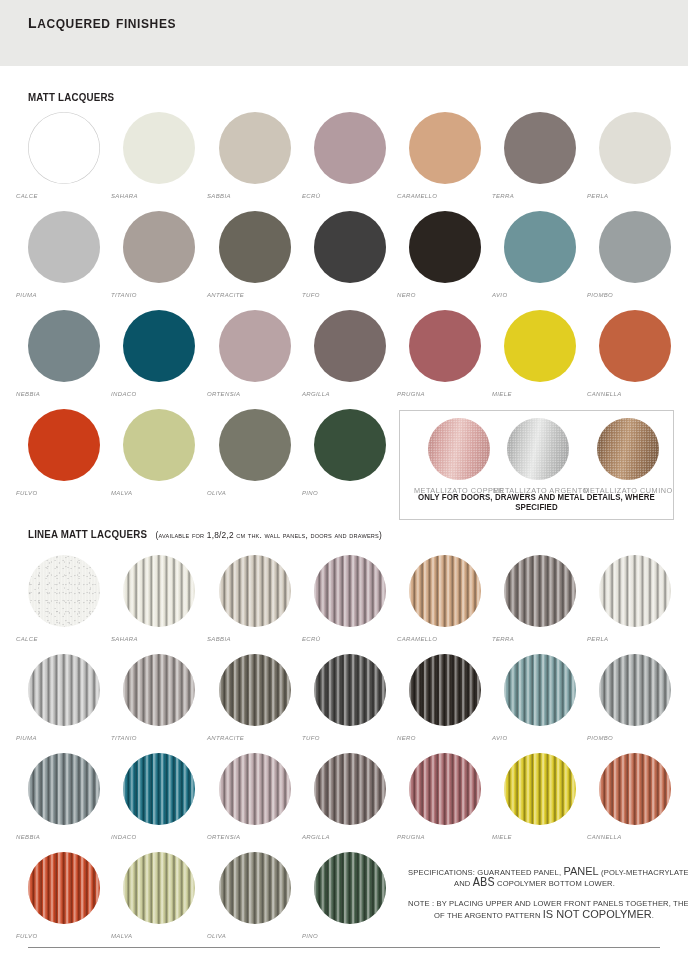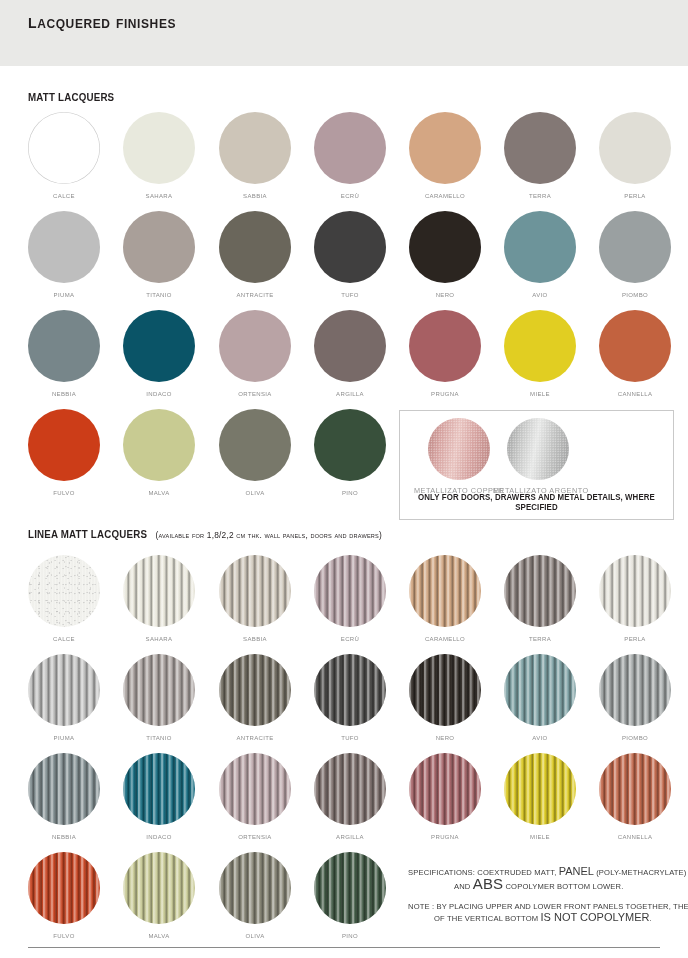--- a/index.html
+++ b/index.html
@@ -58,21 +58,21 @@
     text-transform: lowercase;
     letter-spacing: 0.2px;
     margin-left: 6px;
   }
 
   
   .grid { position: absolute; }
   .cell {
     position: absolute;
     width: 96px;
-    text-align: center;
+    font-style: italic;
   }
   .disc {
     width: 72px; height: 72px;
     border-radius: 50%;
     margin: 0 auto;
     position: relative;
     overflow: hidden;
   }
   .disc.outline { box-shadow: inset 0 0 0 0.6px #c9c9c9; }
   .label {
@@ -184,21 +184,21 @@
     font-size: 7.6px;
     color: #3a3a3a;
     letter-spacing: 0.15px;
     line-height: 11px;
   }
   #spec-block .row { white-space: nowrap; }
   #spec-block .indent { padding-left: 46px; }
   #spec-block .indent2 { padding-left: 26px; }
   #spec-block .gap { height: 9px; }
   .big { font-size: 11px; letter-spacing: 0px; }
-  .med { font-size: 15px; }
+  .med { font-size: 12px; font-family: Liberation Mono, monospace; }
 
   
   #bottom-rule {
     position: absolute;
     left: 28px; top: 947px;
     width: 632px; height: 1px;
     background: #8a8a8a;
   }
 </style>
 </head>
@@ -313,20 +313,24 @@
 
 <div id="metal-box">
   <div id="metal-note">ONLY FOR DOORS, DRAWERS AND METAL DETAILS,  WHERE SPECIFIED</div>
 <div class="metal-cell" style="left: 14px;">
       <div class="metal-disc" style="background: linear-gradient(100deg, rgb(185, 129, 126) 0%, rgb(214, 163, 160) 22%, rgb(232, 195, 191) 46%, rgb(214, 163, 160) 68%, rgb(185, 129, 126) 100%);"></div>
       <div class="metal-label">METALLIZATO COPPER</div>
     </div>
     <div class="metal-cell" style="left: 93px;">
       <div class="metal-disc" style="background: linear-gradient(100deg, rgb(155, 156, 156) 0%, rgb(194, 195, 194) 22%, rgb(230, 231, 230) 46%, rgb(194, 195, 194) 68%, rgb(155, 156, 156) 100%);"></div>
       <div class="metal-label">METALLIZATO ARGENTO</div>
+    </div>
+    <div class="metal-cell" style="left: 183px;">
+      <div class="metal-disc" style="background: linear-gradient(100deg, rgb(110, 81, 57) 0%, rgb(155, 117, 85) 22%, rgb(187, 149, 114) 46%, rgb(155, 117, 85) 68%, rgb(110, 81, 57) 100%);"></div>
+      <div class="metal-label">METALLIZATO CUMINO</div>
     </div>
   </div>
 
 <div class="section-heading" id="heading-linea">
   <span>LINEA MATT LACQUERS</span>
   <span class="heading-note">(available for 1,8/2,2 cm thk. wall panels, doors and drawers)</span>
 </div>
 <div class="grid" id="grid-linea">
     <div class="cell" style="left: 16px; top: 555px;">
       <div class="disc ribbed speckle" style="background: rgb(244, 244, 240);"></div>
@@ -425,25 +429,25 @@
       <div class="label">Oliva</div>
     </div>
     <div class="cell" style="left: 302px; top: 852px;">
       <div class="disc ribbed" style="background: rgb(62, 87, 66);"></div>
       <div class="label">Pino</div>
     </div>
   </div>
 
 <div id="spec-block">
   <div class="row">
-    <span>SPECIFICATIONS:  COEXTRUDED MATT, </span><span class="big">PANEL</span><span> (POLY-METHACRYLATE) TOP SIDE</span>
+    <span>SPECIFICATIONS:  GUARANTEED PANEL, </span><span class="big">PANEL</span><span> (POLY-METHACRYLATE) TOP SIDE</span>
   </div>
   <div class="row indent">
     <span>AND </span><span class="med">ABS</span><span> COPOLYMER BOTTOM LOWER.</span>
   </div>
   <div class="gap"></div>
   <div class="row">NOTE : BY PLACING UPPER AND LOWER FRONT PANELS TOGETHER, THE ALIGNMENT</div>
   <div class="row indent2">
-    <span>OF THE VERTICAL BOTTOM </span><span class="big">IS NOT COPOLYMER</span><span>.</span>
+    <span>OF THE ARGENTO PATTERN </span><span class="big">IS NOT COPOLYMER</span><span>.</span>
   </div>
 </div>
 
 <div id="bottom-rule"></div>
 
 </body></html>

